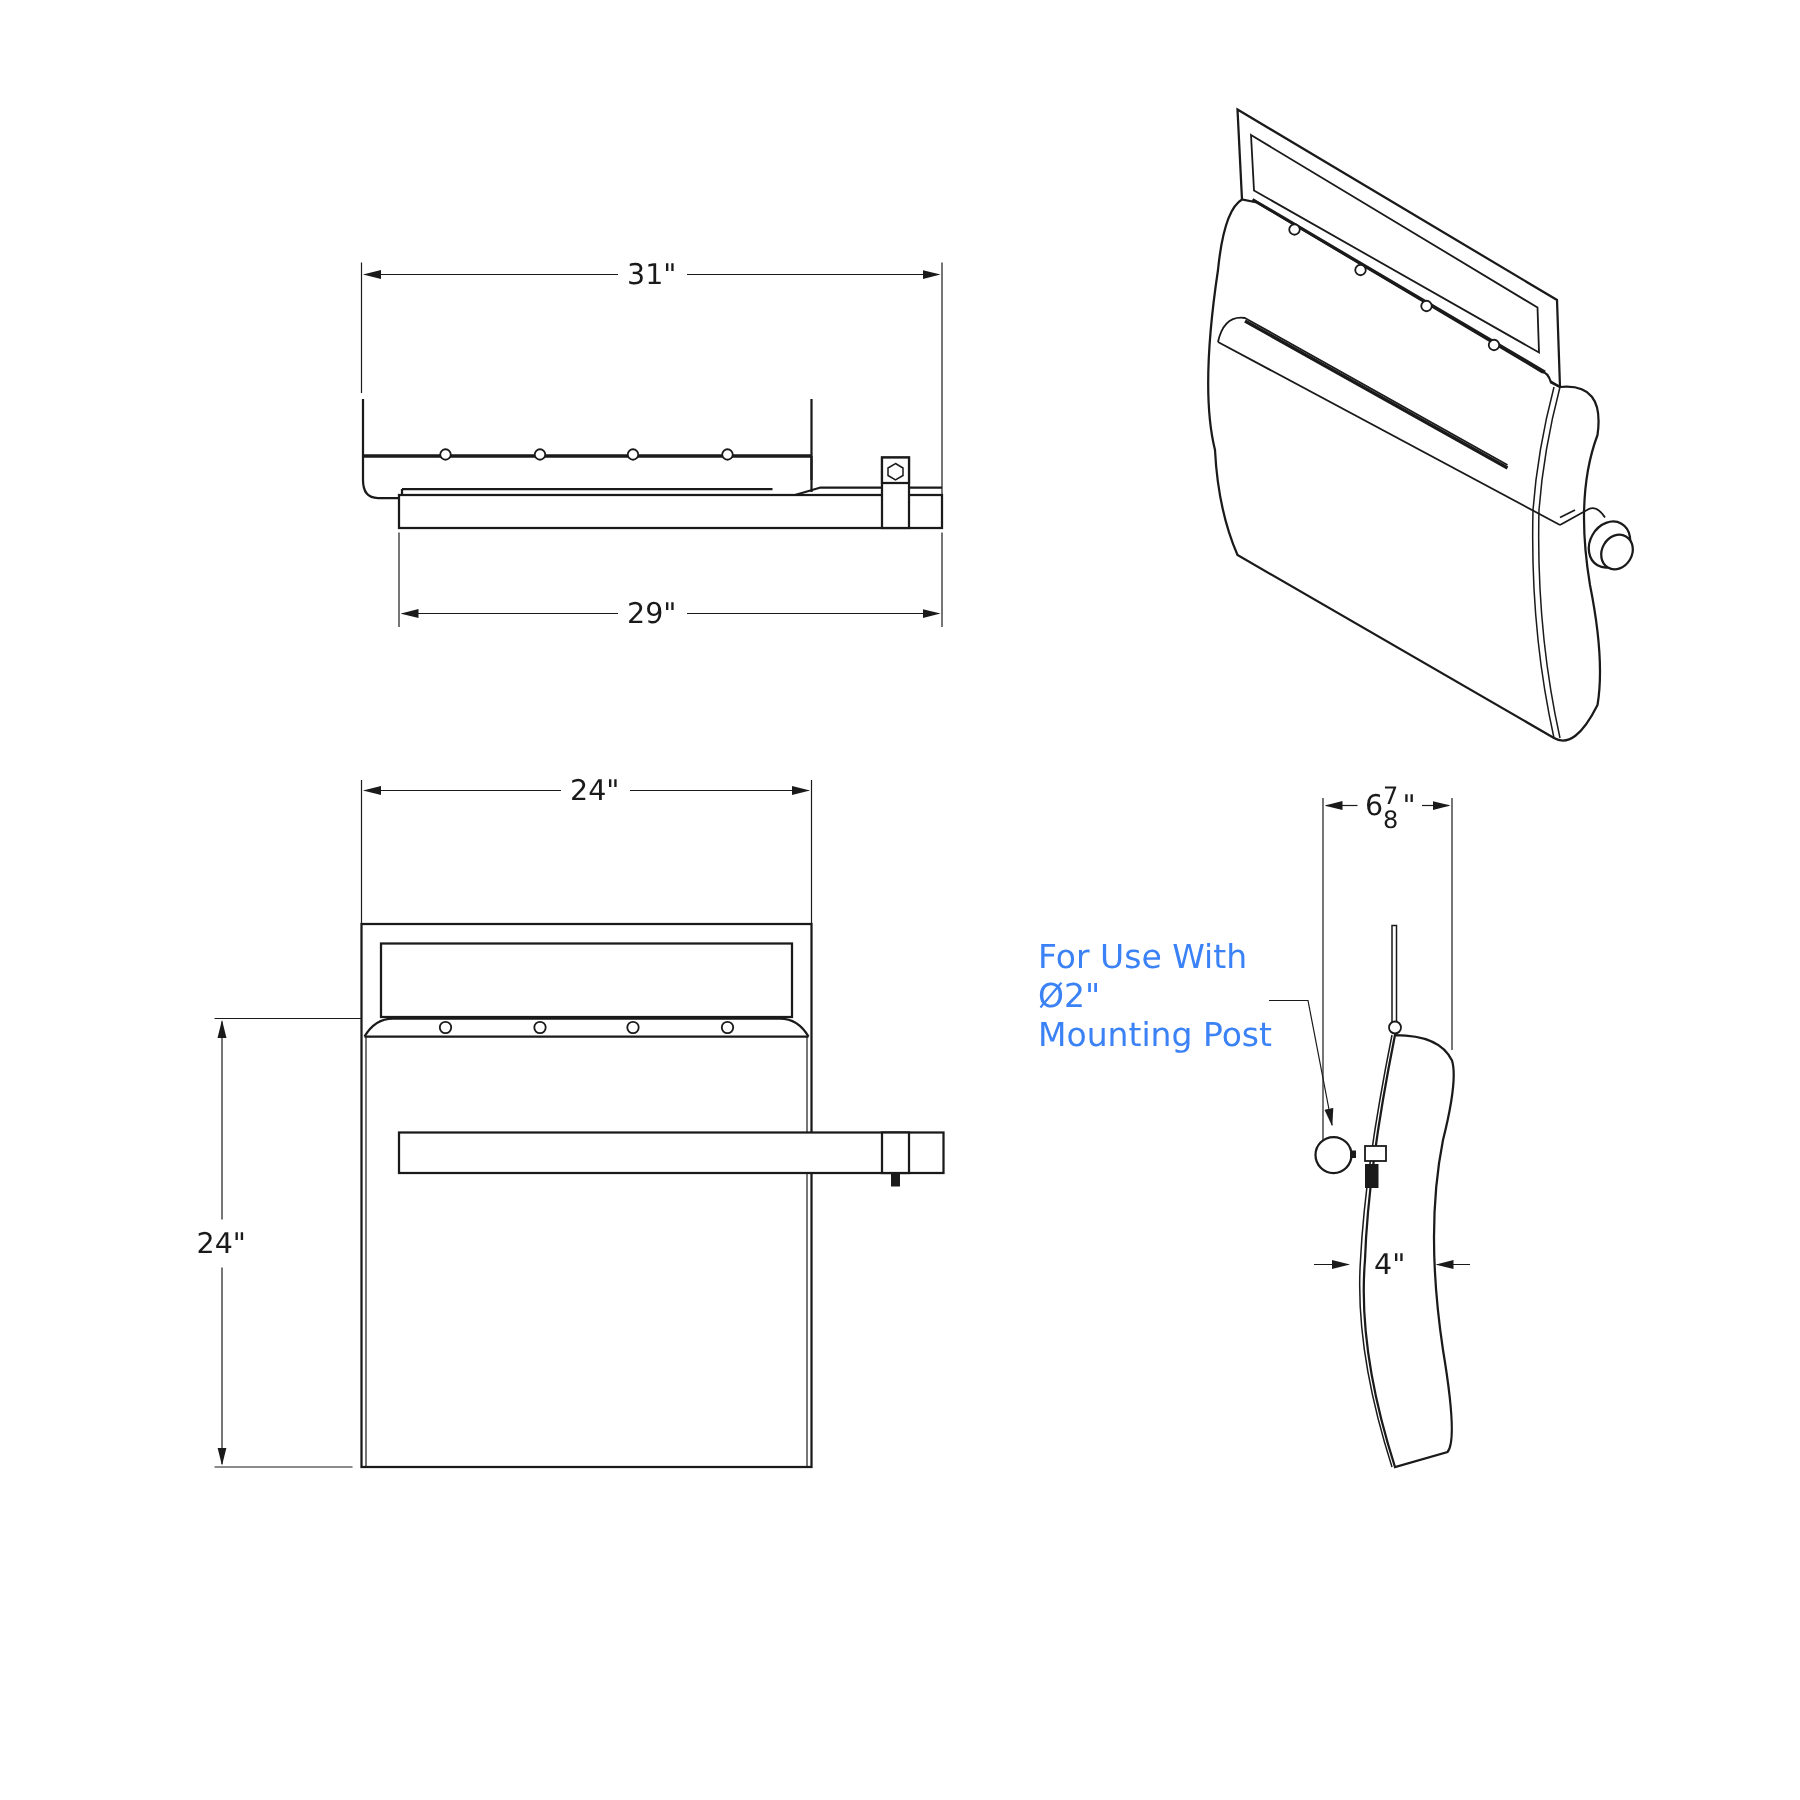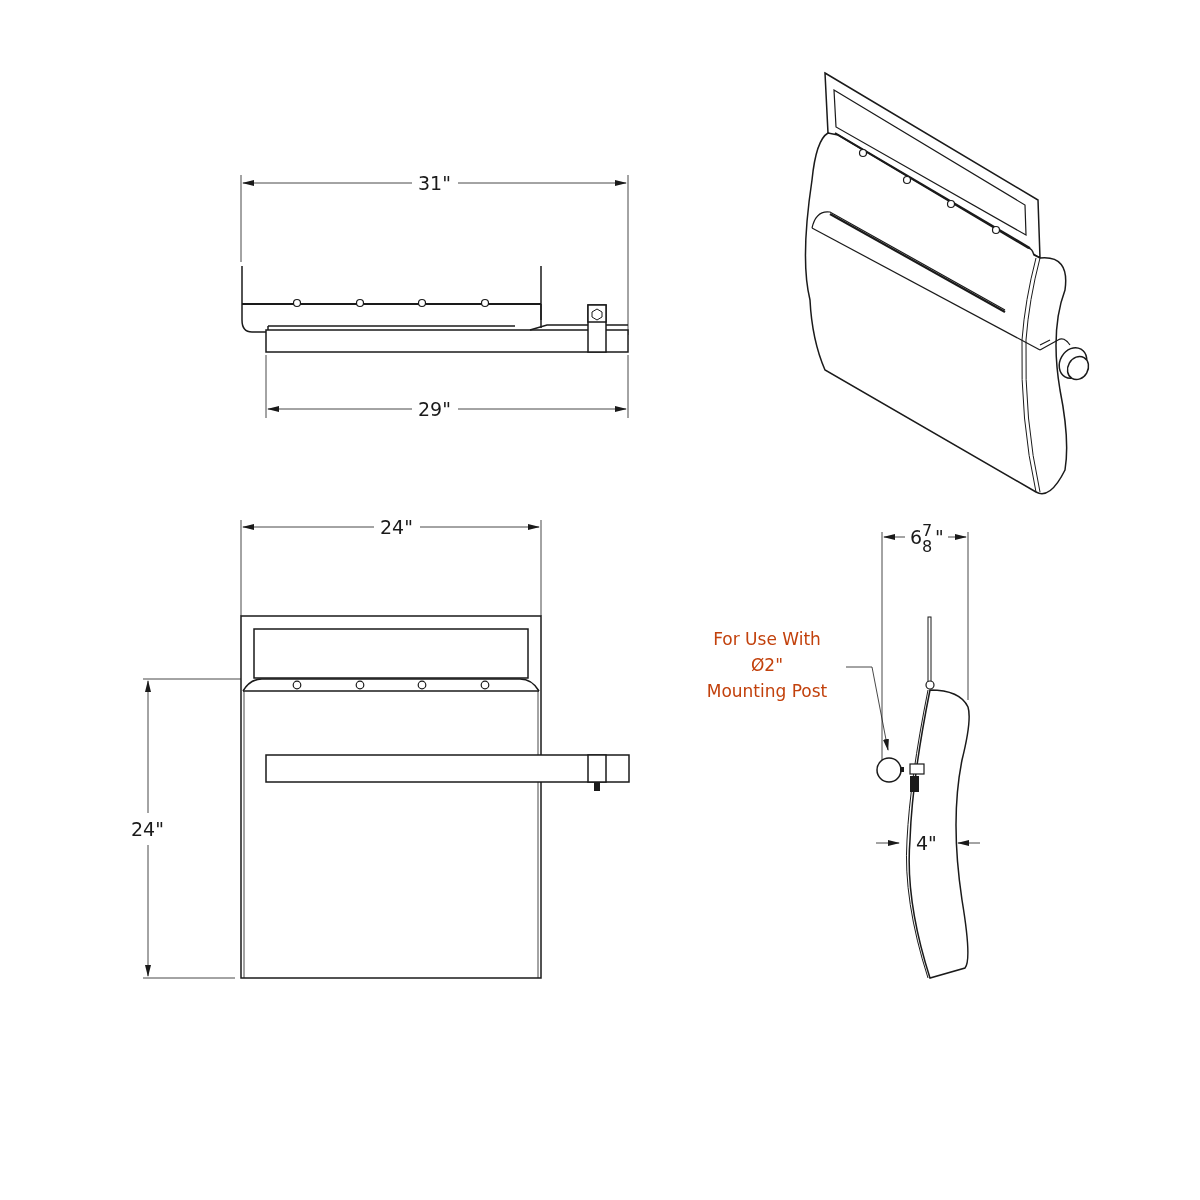--- a/index.html
+++ b/index.html
@@ -1,19 +1,19 @@
 <!DOCTYPE html>
 <html><head>
 <meta charset="utf-8">
 <style>
   html, body { margin:0; padding:0; background:#ffffff; }
   body { width:1200px; height:1200px; position:relative; overflow:hidden; font-family:"DejaVu Sans", sans-serif; }
   svg { position:absolute; left:0; top:0; }
   .dim-label { position:absolute; font-size:19px; color:#1a1a1a; background:#fff; padding:0 4px; line-height:22px; white-space:nowrap; }
-  .note { position:absolute; font-size:17px; color:#c2410c; text-align:center; line-height:26px; white-space:nowrap; }
+  .note { position:absolute; font-size:22px; color:#3b82f6; text-align:left; line-height:26px; white-space:nowrap; }
   .frac { position:absolute; font-size:19px; color:#1a1a1a; background:#fff; line-height:18px; }
   .frac .num, .frac .den { position:absolute; font-size:16px; left:14px; }
   .frac .num { top:-6px; }
   .frac .den { top:10px; }
 </style>
 </head>
 <body>
 
 <svg width="1200" height="1200" viewBox="0 0 1200 1200" fill="none" stroke="#1a1a1a" stroke-width="1.5">
   <defs>

